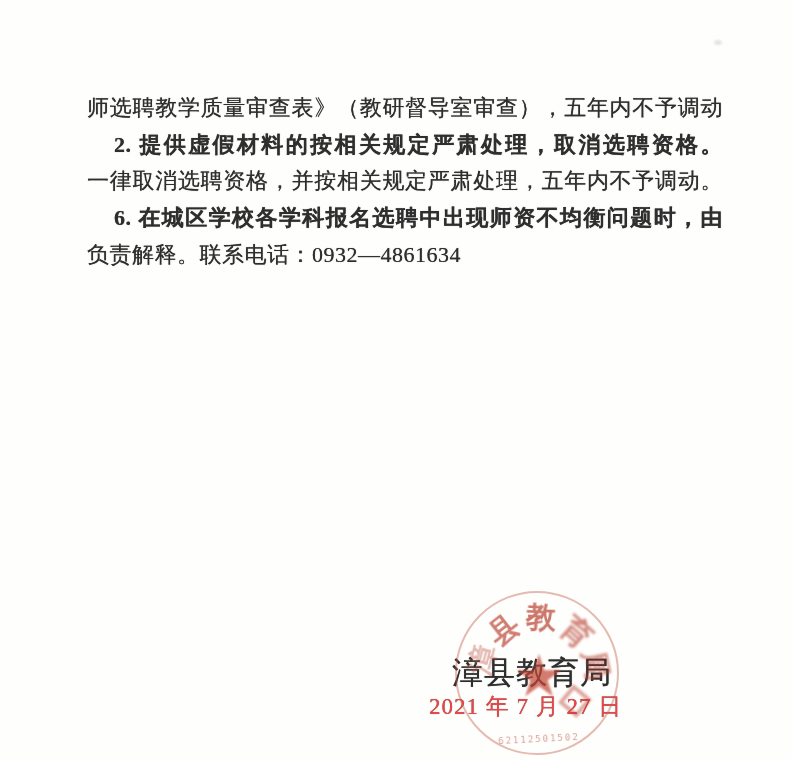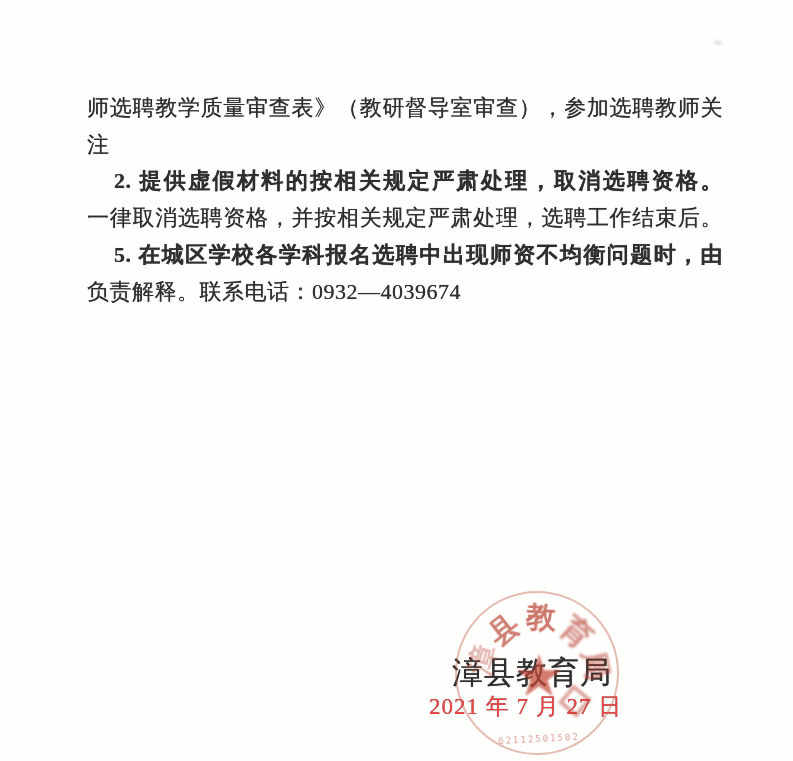--- a/index.html
+++ b/index.html
@@ -125,25 +125,25 @@
   }
 </style>
 </head>
 <body>
 
 <div class="page">
 
   <div class="speck"></div>
 
   <div class="textblock">
-    <div class="line full">师选聘教学质量审查表》（教研督导室审查），参加选聘教师关注</div>
+    <div class="line full">师选聘教学质量审查表》（教研督导室审查），五年内不予调动</div>
     <div class="line indent full">2. 提供虚假材料的按相关规定严肃处理，取消选聘资格。</div>
-    <div class="line full">一律取消选聘资格，并按相关规定严肃处理，选聘工作结束后。</div>
-    <div class="line indent full">5. 在城区学校各学科报名选聘中出现师资不均衡问题时，由</div>
-    <div class="line">负责解释。联系电话：0932—4039674</div>
+    <div class="line full">一律取消选聘资格，并按相关规定严肃处理，五年内不予调动。</div>
+    <div class="line indent full">6. 在城区学校各学科报名选聘中出现师资不均衡问题时，由</div>
+    <div class="line">负责解释。联系电话：0932—4861634</div>
   </div>
 
   <div class="sig-org">漳县教育局</div>
   <div class="sig-date">2021 年 7 月 27 日</div>
 
   <div class="seal">
     <span class="seal-char c0">漳</span>
     <span class="seal-char c1">县</span>
     <span class="seal-char c2">教</span>
     <span class="seal-char c3">育</span>

